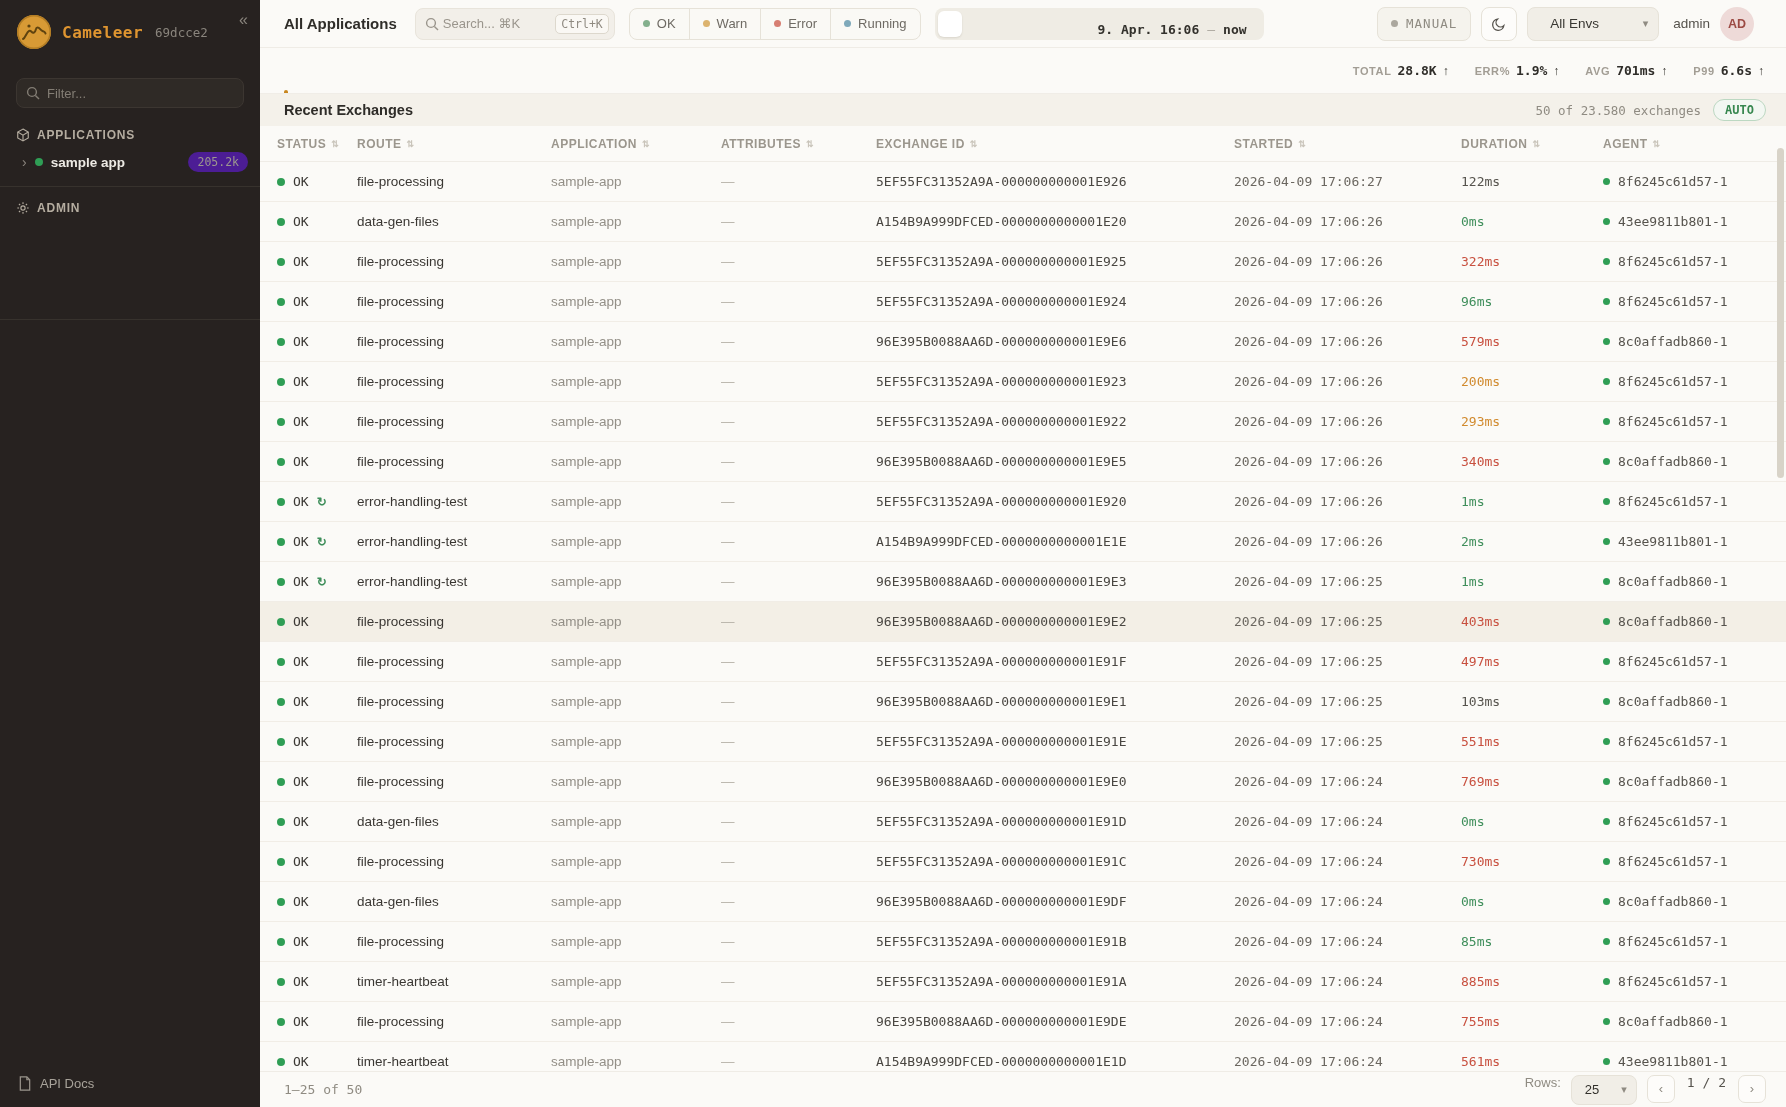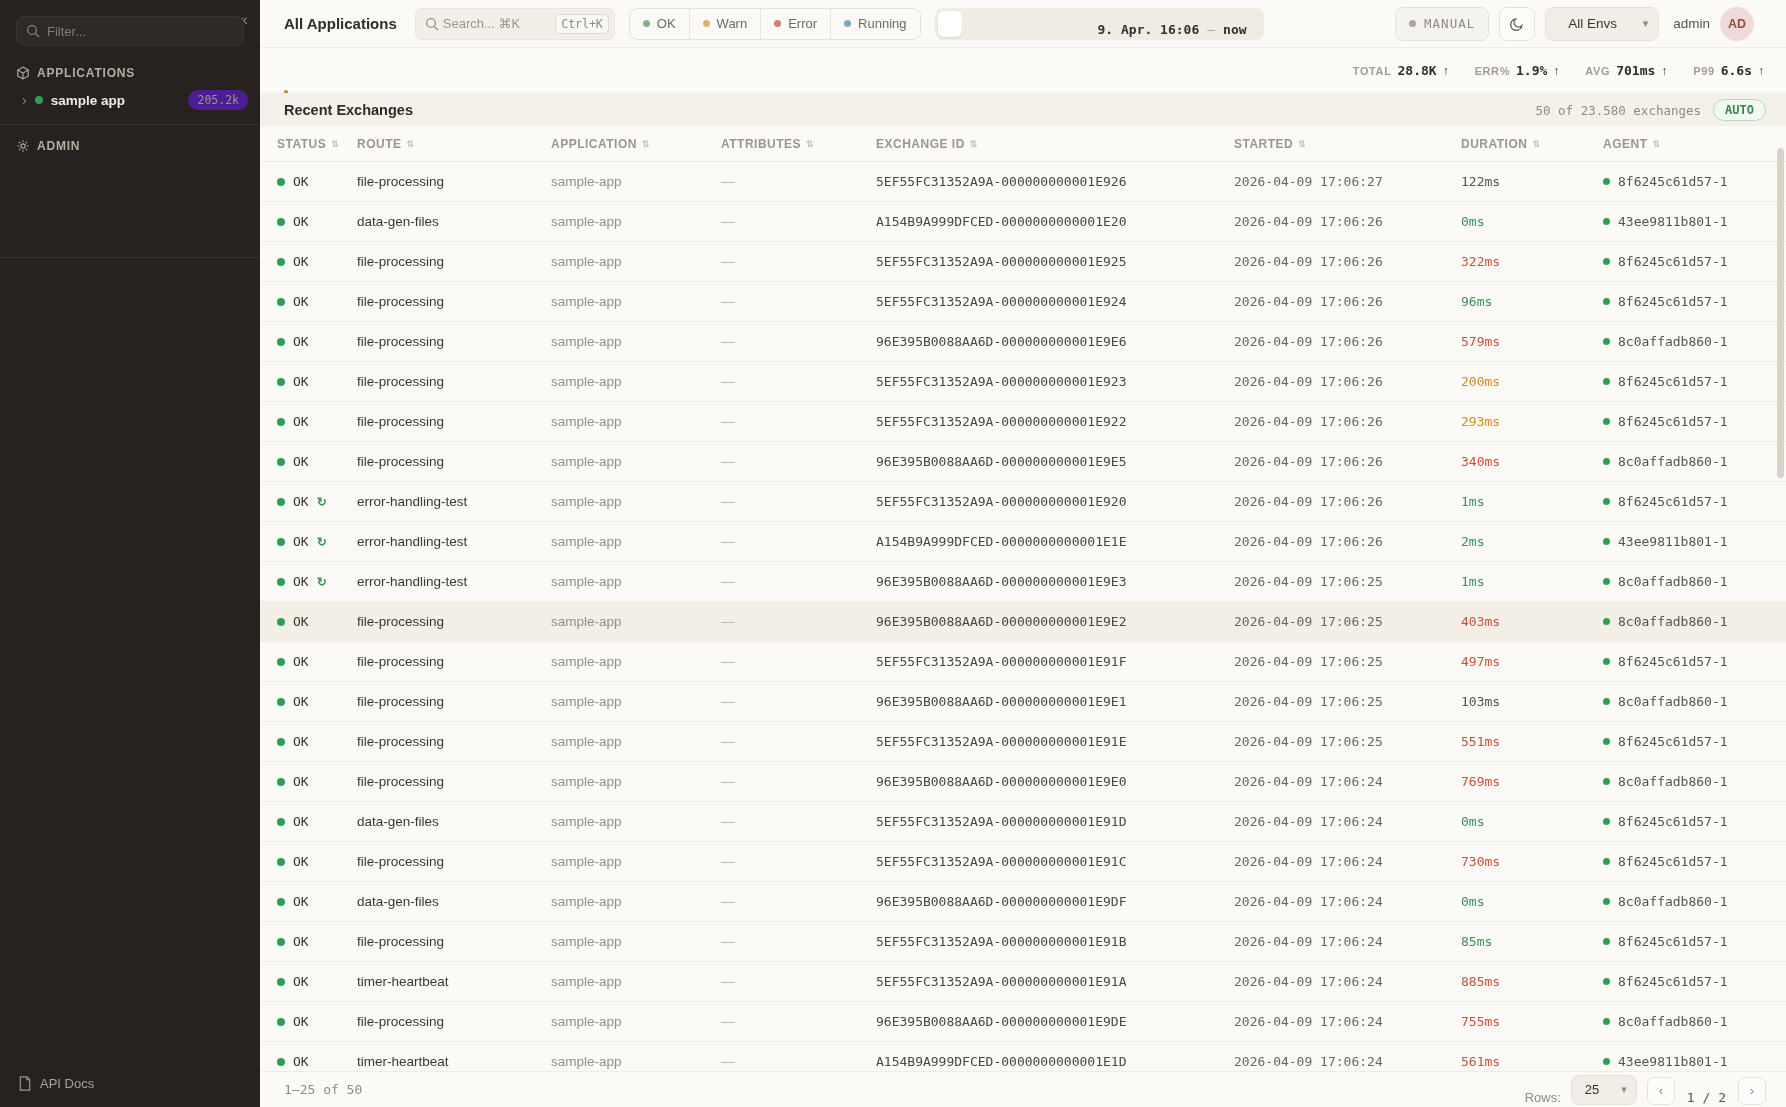--- a/index.html
+++ b/index.html
@@ -51,21 +51,21 @@
   .tr-items { display:flex; align-items:center; height:100%; }
   .trbtn { border:none; background:none; font-size:13px; color:#98948B; padding:0 12px; height:26px; border-radius:6px; cursor:pointer; font-family:"Liberation Sans", sans-serif; }
   .trbtn.active { background:#FFFFFF; color:#2F2D29; font-weight:bold; box-shadow:0 1px 2px rgba(60,50,30,.12); }
   .daterange { border:none; background:none; display:flex; align-items:center; gap:8px; padding:0 14px 0 16px; cursor:pointer; font-family:"DejaVu Sans Mono", monospace; font-size:13px; }
   .daterange .d-from, .daterange .d-to { color:#33312C; font-weight:bold; }
   .daterange .d-sep { color:#A8A49B; }
   .right-cluster { margin-left:auto; display:flex; align-items:center; gap:10px; }
   .manual-btn { display:flex; align-items:center; gap:8px; font-family:"DejaVu Sans Mono", monospace; font-size:12.5px; letter-spacing:1px; color:#8F8B82; background:#F5F3ED; border:1px solid #E6E2D8; border-radius:8px; padding:0 13px; height:34px; cursor:pointer; }
   .manual-dot { width:7px; height:7px; border-radius:50%; background:#ABA79E; }
   .moon-btn { width:36px; height:34px; border:1px solid #E6E2D8; background:#FDFCFA; border-radius:8px; display:flex; align-items:center; justify-content:center; cursor:pointer; }
-  .env-select { display:flex; align-items:center; justify-content:space-between; width:114px; height:34px; background:#F1EEE7; border:1px solid #E6E2D8; border-radius:8px; padding:0 10px 0 22px; font-size:13.5px; color:#3A3833; cursor:pointer; font-family:"Liberation Sans", sans-serif; }
+  .env-select { display:flex; align-items:center; justify-content:space-between; width:132px; height:34px; background:#F1EEE7; border:1px solid #E6E2D8; border-radius:8px; padding:0 10px 0 22px; font-size:13.5px; color:#3A3833; cursor:pointer; font-family:"Liberation Sans", sans-serif; }
   .env-chevron { color:#8F8B82; font-size:11px; }
   .user-name { font-size:13.5px; color:#55524C; margin-left:4px; }
   .avatar { width:34px; height:34px; border-radius:50%; background:#EEDAD8; color:#9C4A43; font-size:12.5px; font-weight:bold; display:flex; align-items:center; justify-content:center; cursor:pointer; }
 
   
   .tabrow { height:46px; display:flex; align-items:stretch; padding:0 22px 0 24px; border-bottom:1px solid #F0EDE7; }
   .tabs { display:flex; gap:34px; }
   .tab { background:none; border:none; font-size:14px; color:#8D8984; cursor:pointer; position:relative; padding:0 2px; font-family:"Liberation Sans", sans-serif; }
   .tab.active { color:#C8861E; font-weight:600; }
   .tab.active::after { content:""; position:absolute; left:0; right:0; bottom:0; height:3px; background:#C8861E; border-radius:2px 2px 0 0; }
@@ -101,34 +101,44 @@
   .c-dur { font-size:13px; }
   .dur-neutral { color:#56534D; }
   .dur-green { color:#3F8E5B; }
   .dur-orange { color:#D18A2E; }
   .dur-red { color:#C8503F; }
   .c-agent { display:flex; align-items:center; gap:8px; font-size:13px; color:#56534D; }
 
   
   .tfooter { height:36px; border-top:1px solid #EFECE6; display:flex; align-items:center; padding:0 20px 0 24px; background:#FBFAF7; }
   .range-text { font-family:"DejaVu Sans Mono", monospace; font-size:13px; color:#8F8B82; }
-  .foot-right { margin-left:auto; display:flex; align-items:flex-end; gap:10px; }
+  .foot-right { margin-left:auto; display:flex; align-items:flex-start; gap:10px; }
   .rows-label { font-size:13px; color:#8F8B82; }
   .rows-select { display:flex; align-items:center; justify-content:space-between; width:66px; height:30px; background:#F1EEE7; border:1px solid #E6E2D8; border-radius:8px; padding:0 9px 0 13px; font-size:13px; color:#33312C; cursor:pointer; font-family:"Liberation Sans", sans-serif; }
   .page-btn { width:28px; height:28px; border:1px solid #E6E2D8; background:#FDFCFA; border-radius:7px; color:#8F8B82; font-size:13px; cursor:pointer; display:flex; align-items:center; justify-content:center; }
   .page-ind { font-family:"DejaVu Sans Mono", monospace; font-size:13px; color:#56534D; padding:0 2px; }
 
   
   .vscroll { position:absolute; right:2px; top:130px; width:7px; height:900px; }
   .vscroll-thumb { position:absolute; top:18px; width:7px; height:330px; background:#D8D3C8; border-radius:4px; cursor:pointer; }
 </style>
 </head>
 <body>
 
 <aside class="sidebar">
+  <div class="logo-row">
+    <svg class="logo-coin" viewBox="0 0 36 36">
+      <circle cx="18" cy="18" r="17" fill="#D89A35"></circle>
+      <circle cx="18" cy="18" r="16.2" fill="none" stroke="#B37D24" stroke-width="1.6"></circle>
+      <path d="M7 25c2.5-1 3.5-7 6-8s2.5 2.5 5 1.5 1-5 3.5-5 2.5 2.5 5 3.5 2 .5 3 2.5" stroke="#5F430F" stroke-width="2" fill="none" stroke-linecap="round"></path>
+      <circle cx="13" cy="12" r="1.6" fill="#5F430F"></circle>
+    </svg>
+    <span class="logo-name">Cameleer</span>
+    <span class="logo-suffix">69dcce2</span>
+  </div>
   <button class="collapse-btn">«</button>
 
   <div class="filter-wrap">
     <svg width="14" height="14" viewBox="0 0 14 14">
         <circle cx="6" cy="6" r="4.4" fill="none" stroke="#837D74" stroke-width="1.4"></circle>
         <line x1="9.4" y1="9.4" x2="13" y2="13" stroke="#837D74" stroke-width="1.4"></line>
       </svg>
     <input class="filter-input" placeholder="Filter..." style="">
   </div>
 

